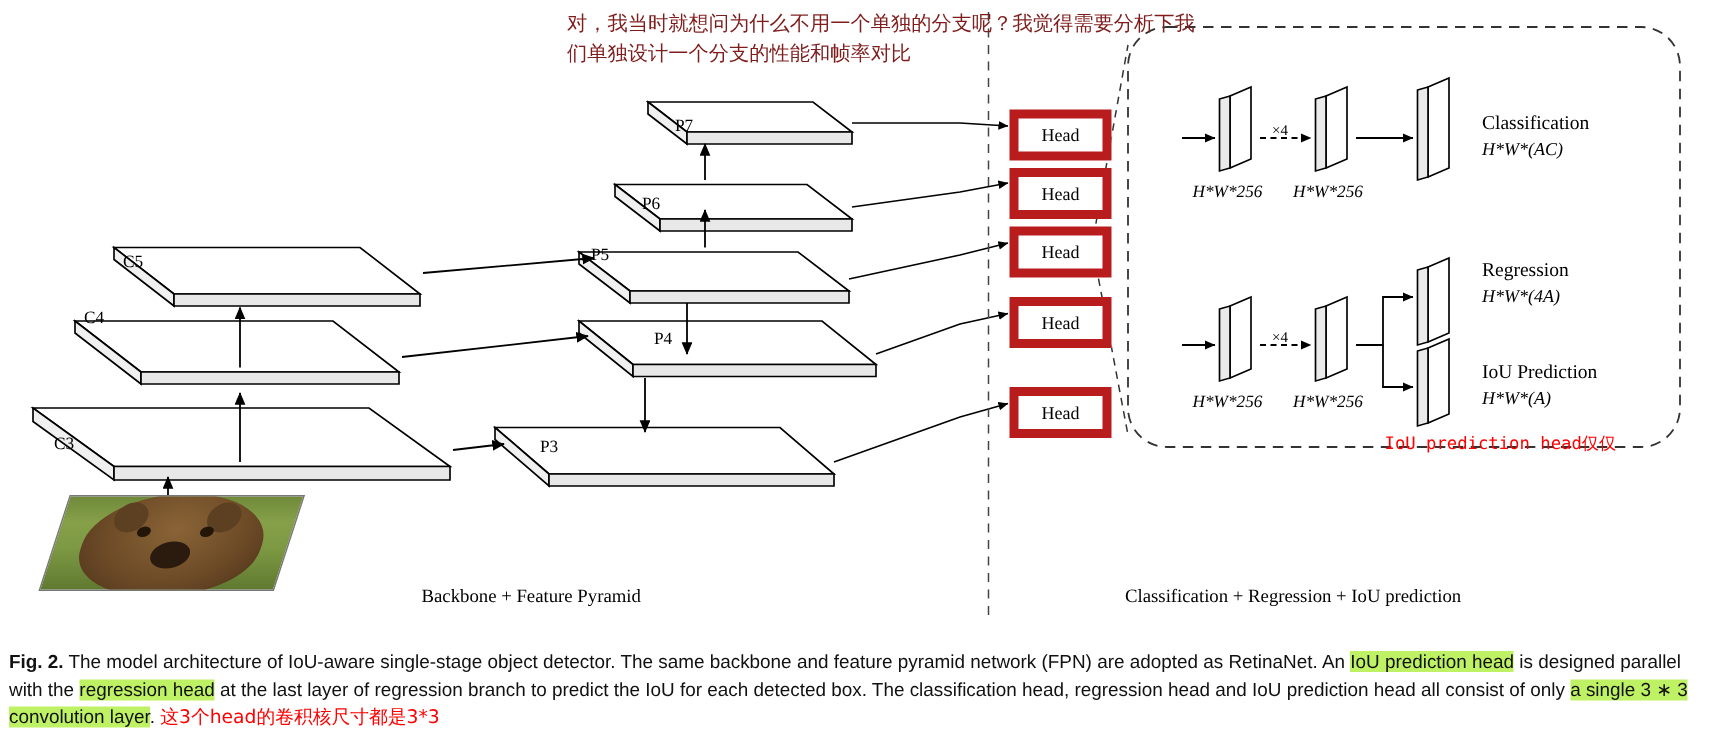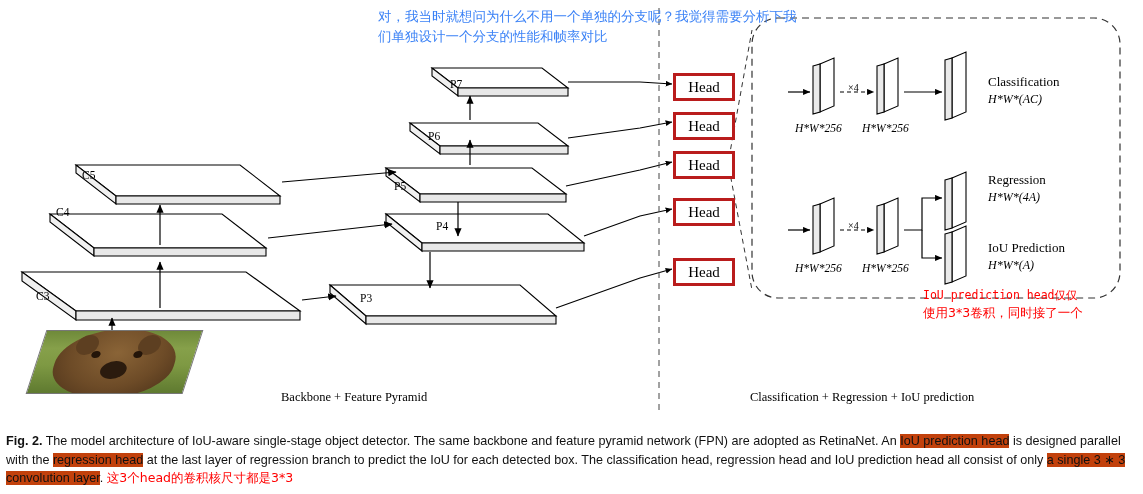--- a/index.html
+++ b/index.html
@@ -1,30 +1,30 @@
 <!DOCTYPE html>
 <html><head>
 <meta charset="utf-8">
 <style>
   html,body{margin:0;padding:0;}
   body{width:1143px;height:494px;background:#ffffff;font-family:"Liberation Serif",serif;position:relative;overflow:hidden;}
   #stage{position:relative;width:1143px;height:494px;}
   .abs{position:absolute;}
   .red{color:#ff0000;}
   .cn{font-family:"DejaVu Sans",sans-serif;}
-  .note-top{font-size:13.5px;line-height:20px;color:#3b82f6;}
+  .note-top{font-size:13.5px;line-height:20px;color:#7f1d1d;}
   .note-right{font-size:12.5px;line-height:19px;color:#ff0000;}
   .mono{font-family:"DejaVu Sans Mono",monospace;font-size:11.5px;}
   .label{font-family:"Liberation Serif",serif;font-size:11.5px;color:#000;}
   .italic{font-style:italic;}
   .caption{position:absolute;left:6px;top:432px;width:1131px;font-size:12.6px;line-height:18.5px;color:#111;font-family:"Liberation Sans",sans-serif;}
   .caption b{font-weight:bold;}
-  .hl{background:#c2410c;text-align:right;}
+  .hl{background:#bef264;text-align:right;}
   .cn-inline{font-family:"DejaVu Sans",sans-serif;color:#ff0000;font-size:12.5px;margin-top:24px;}
-  .headbox{position:absolute;width:56px;height:22px;border:3px solid #b91c1c;background:#fff;display:flex;align-items:center;justify-content:center;font-size:15px;font-family:"Liberation Serif",serif;}
+  .headbox{position:absolute;width:56px;height:22px;border:6px solid #b91c1c;background:#fff;display:flex;align-items:center;justify-content:center;font-size:12px;font-family:"Liberation Serif",serif;}
   .bottomlabel{font-size:12.5px;font-family:"Liberation Serif",serif;color:#000;}
   svg{position:absolute;left:0;top:0;}
 </style>
 </head>
 <body>
 
 <div id="stage">
 
   <svg width="1143" height="430">
     <defs>
@@ -164,21 +164,21 @@
     <div style="position:absolute;left:52px;top:20px;width:9px;height:7px;border-radius:50%;background:#241509;"></div>
     <div style="position:absolute;left:94px;top:20px;width:9px;height:7px;border-radius:50%;background:#241509;"></div>
   </div>
 
   <div class="abs label" style="left:82px;top:169px;">C5</div>
   <div class="abs label" style="left:56px;top:206px;">C4</div>
   <div class="abs label" style="left:36px;top:290px;">C3</div>
 
   <div class="abs label" style="left:450px;top:78px;">P7</div>
   <div class="abs label" style="left:428px;top:130px;">P6</div>
-  <div class="abs label" style="left:394px;top:180px;">P5</div>
+  <div class="abs label" style="left:394px;top:164px;">P5</div>
   <div class="abs label" style="left:392px;top:220px;padding-left:44px;">P4</div>
   <div class="abs label" style="left:340px;top:292px;margin-left:20px;">P3</div>
 
   <div class="headbox" style="left:673px;top:73px;">
     <span>Head</span>
   </div>
   <div class="headbox" style="left:673px;top:112px;">
     <span>Head</span>
   </div>
   <div class="headbox" style="left:673px;top:151px;">
@@ -209,20 +209,19 @@
 
   <div class="abs bottomlabel" style="left:281px;top:390px;">Backbone + Feature Pyramid</div>
   <div class="abs bottomlabel" style="left:750px;top:390px;">Classification + Regression + IoU prediction</div>
 
   <div class="abs note-top cn" style="left:378px;top:6px;width:430px;">
     <span>对，我当时就想问为什么不用一个单独的分支呢？我觉得需要分析下我们单独设计一个分支的性能和帧率对比</span>
   </div>
 
   <div class="abs" style="left:923px;top:288px;width:215px;">
     <div class="mono red">IoU prediction head仅仅</div>
-    <div class="note-right cn">使用3*3卷积，同时接了一个</div>
   </div>
 
   <div class="caption">
     <b>Fig. 2.</b><span> The model architecture of IoU-aware single-stage object detector. The same backbone and feature pyramid network (FPN) are adopted as RetinaNet. An </span><span class="hl">IoU prediction head</span><span> is designed parallel with the </span><span class="hl">regression head</span><span> at the last layer of regression branch to predict the IoU for each detected box. The classification head, regression head and IoU prediction head all consist of only </span><span class="hl">a single 3 ∗ 3 convolution layer</span><span>. </span><span class="cn-inline">这3个head的卷积核尺寸都是3*3</span>
   </div>
 
 </div>
 
 </body></html>

